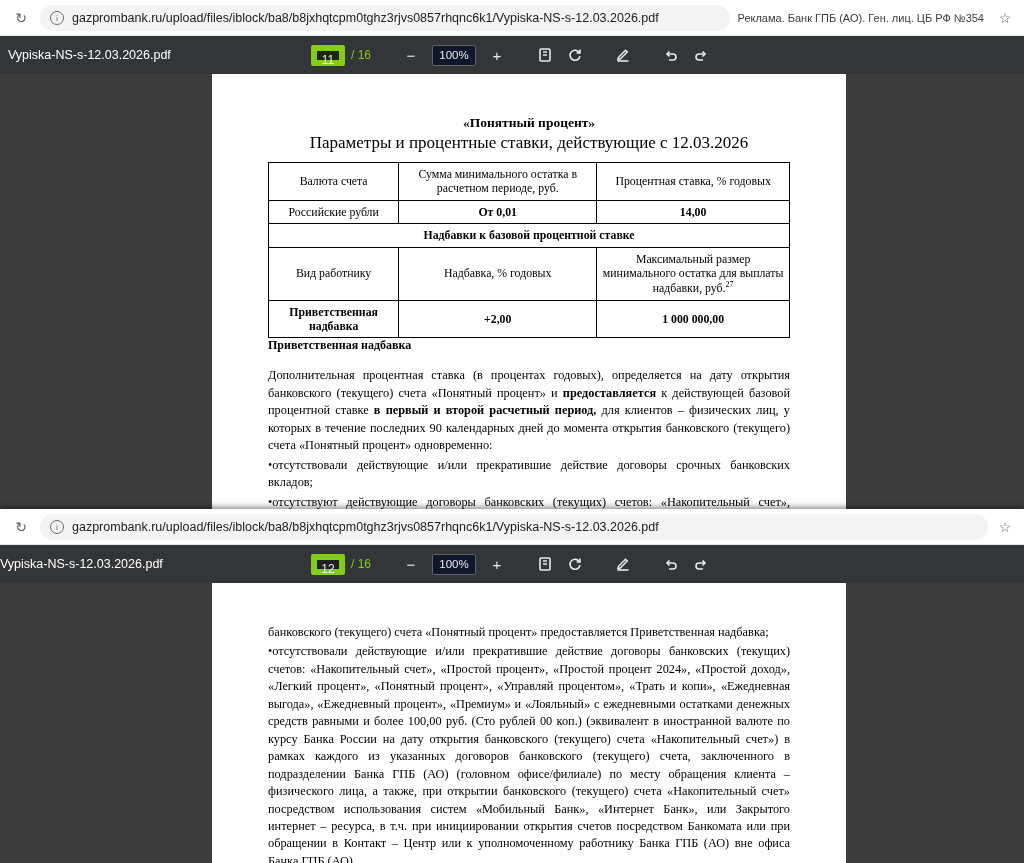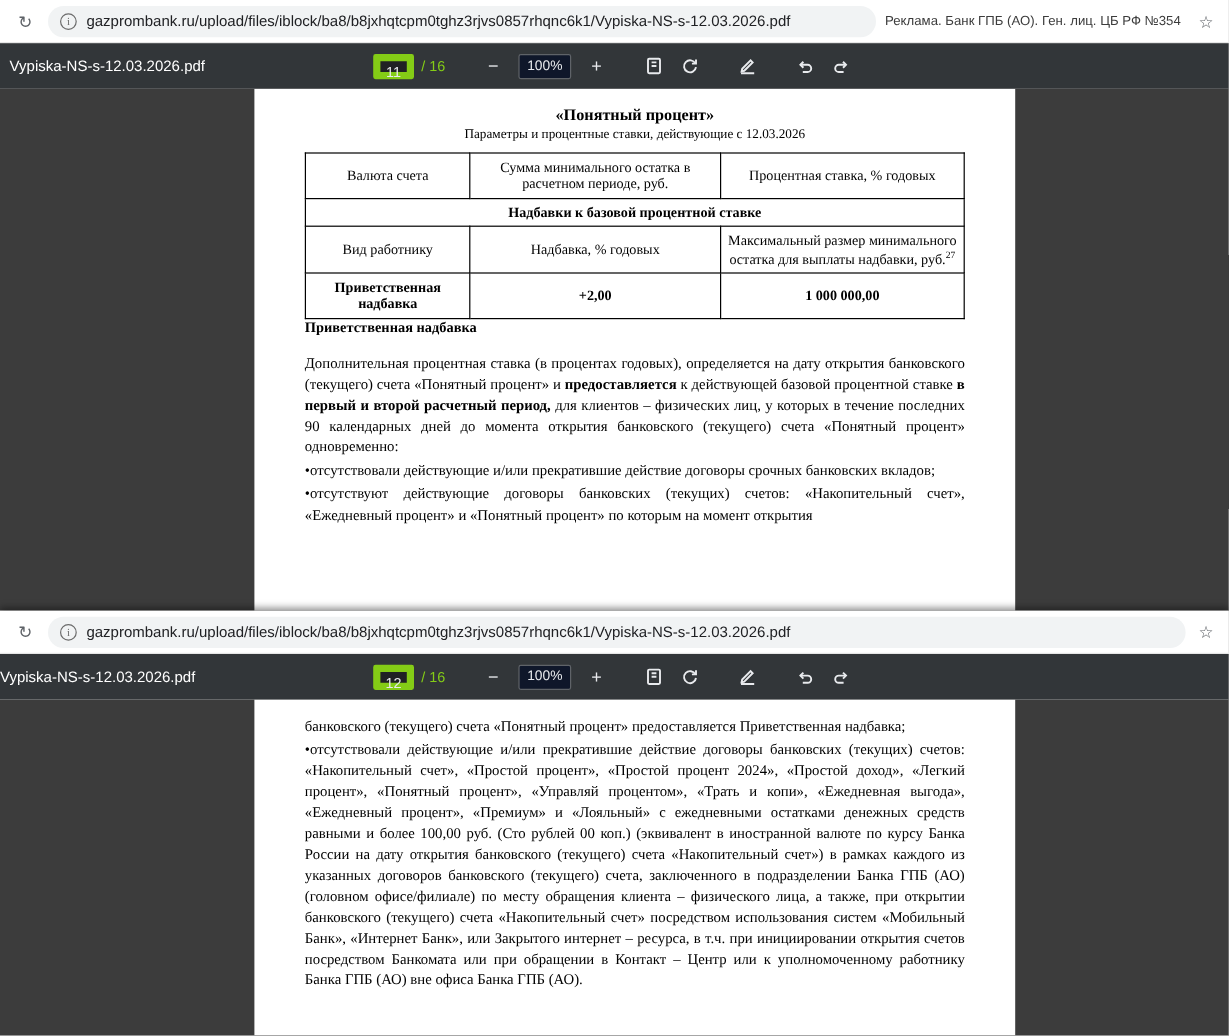--- a/index.html
+++ b/index.html
@@ -93,28 +93,28 @@
   .tb-sep { width: 12px; }
   .tb-icon-svg { width: 16px; height: 16px; fill: none; stroke: #e8eaed; stroke-width: 1.6; }
 
   
   .pdf-viewport { background: #3c3c3c; overflow: hidden; position: relative; }
   .pdf-page {
     position: absolute; left: 212px; top: 0;
     width: 634px; background: #ffffff;
     padding: 14px 0 0 0;
   }
-  .doc-inner { padding: 0 42px; font-family: "Liberation Serif", serif; color: #000; }
+  .doc-inner { padding: 0 56px; font-family: "Liberation Serif", serif; color: #000; margin-top: 27px; }
 
   .doc-title {
     text-align: center; font-weight: bold; font-size: 13.5px;
     font-family: "Liberation Serif", serif;
   }
   .doc-sub {
-    text-align: center; font-size: 11px; margin-top: 2px; margin-bottom: 9px;
+    text-align: center; font-size: 17px; margin-top: 2px; margin-bottom: 9px;
   }
 
   table.rates { border-collapse: collapse; width: 100%; table-layout: fixed; }
   table.rates td {
     border: 1.4px solid #000;
     padding: 4px 5px;
     font-size: 11.8px;
     text-align: center;
     vertical-align: middle;
     line-height: 1.22;
@@ -214,20 +214,25 @@
                 <col style="width:38%">
                 <col style="width:37%">
               </colgroup>
             <tbody>
               <tr>
                 <td>Валюта счета</td>
                 <td>Сумма минимального остатка в расчетном периоде, руб.</td>
                 <td>Процентная ставка, % годовых</td>
               </tr>
               <tr>
+                <td>Российские рубли</td>
+                <td class="b">От 0,01</td>
+                <td class="b">14,00</td>
+              </tr>
+              <tr>
                 <td class="b" colspan="3">Надбавки к базовой процентной ставке</td>
               </tr>
               <tr>
                 <td>Вид работнику</td>
                 <td>Надбавка, % годовых</td>
                 <td><span>Максимальный размер минимального остатка для выплаты надбавки, руб.</span><span class="sup">27</span></td>
               </tr>
               <tr>
                 <td class="b">Приветственная надбавка</td>
                 <td class="b">+2,00</td>

